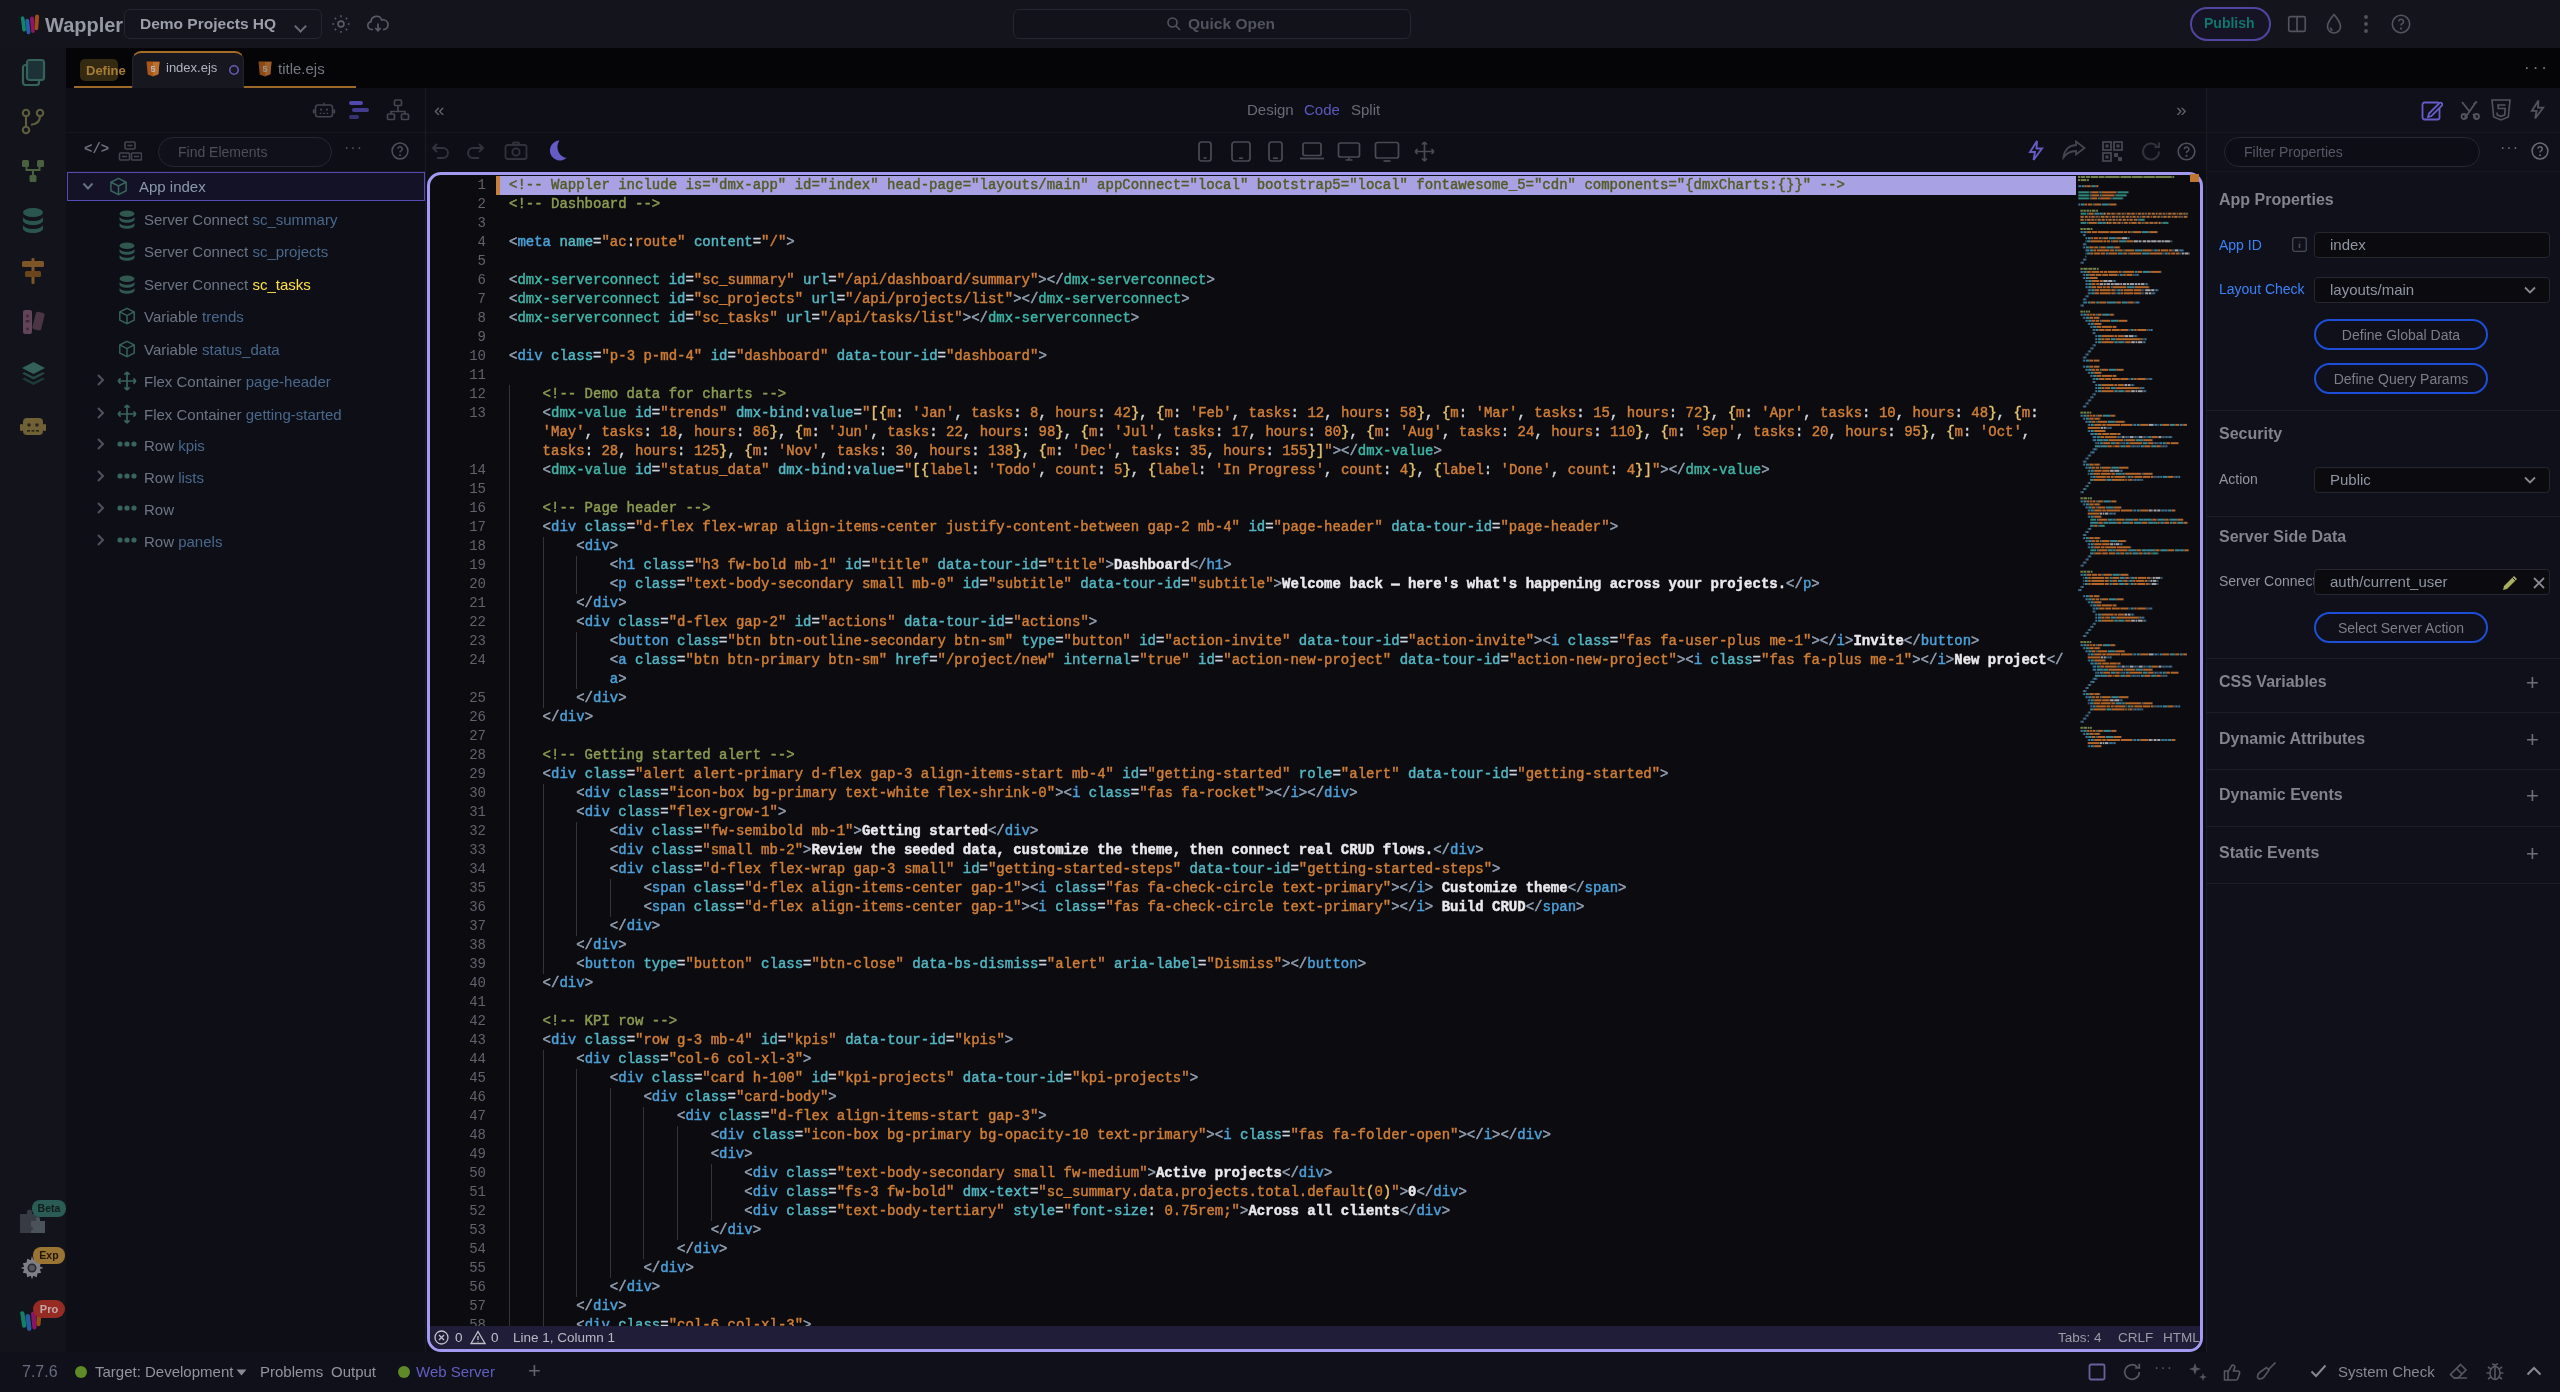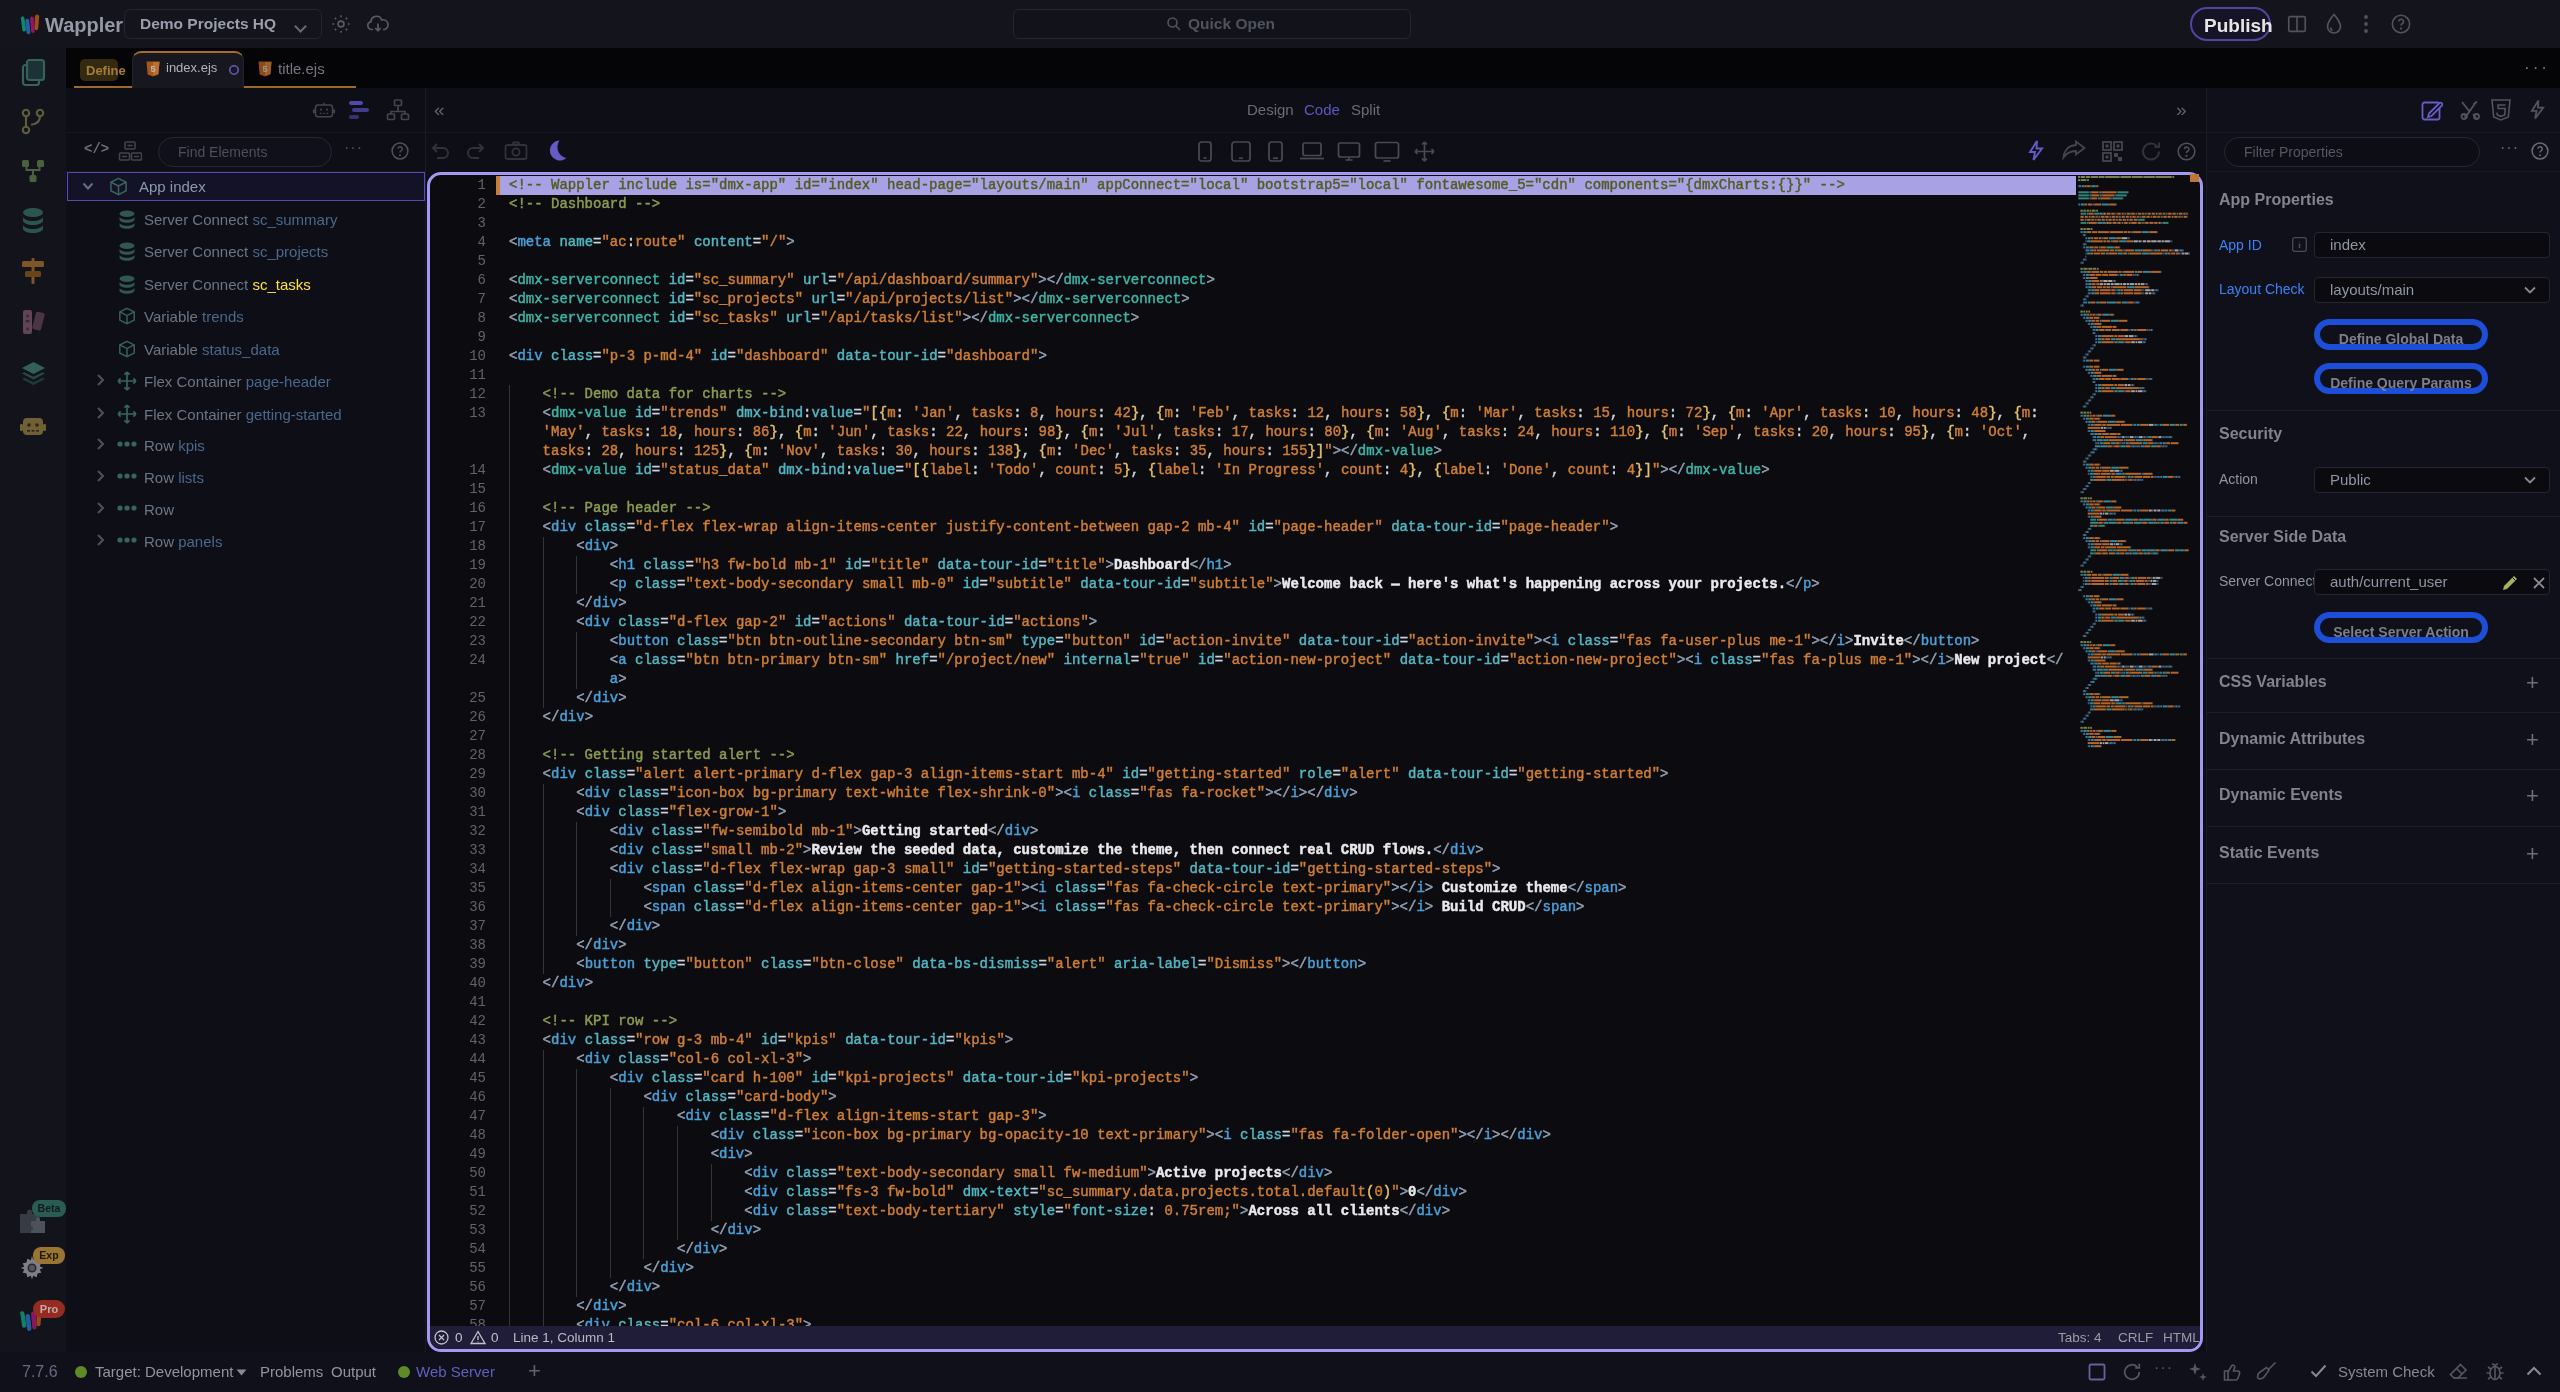--- a/index.html
+++ b/index.html
@@ -17,21 +17,21 @@
 .cy{color:#e3c06d}
 .cg{color:#cfd6dd}
 .k{color:#535b26}
 .crow{position:absolute;left:509px;white-space:pre;font-family:"Liberation Mono",monospace;font-size:14px;line-height:19px;height:19px;-webkit-text-stroke:0.45px}
 .ln{position:absolute;left:430px;width:56px;text-align:right;font-family:"Liberation Mono",monospace;font-size:14px;line-height:19px;color:#62626d}
 .ig{position:absolute;width:1px;height:19px;background:#34343e}
 .hd{font-weight:700;font-size:16px;color:#83838d}
 .lbl{font-size:14px;color:#9095a0}
 .lblp{font-size:14px;color:#3b82f6}
 .inp{position:absolute;background:#0a0a0f;border:1px solid #26262f;border-radius:4px;height:26px;width:236px;left:2314px;font-size:15px;color:#8f95a2;line-height:24px;padding-left:15px}
-.btn{position:absolute;border:6px solid #1d4ed8;border-radius:16px;height:31px;width:174px;left:2314px;font-size:14px;font-weight:700;color:#7e7e88;text-align:center;line-height:29px}
+.btn{position:absolute;border:2px solid #1d4ed8;border-radius:16px;height:31px;width:174px;left:2314px;font-size:14px;font-weight:400;color:#7e7e88;text-align:center;line-height:29px}
 .dvr{position:absolute;left:2206px;width:354px;height:1px;background:#1d1d27}
 .plus{position:absolute;left:2526px;font-size:22px;color:#6e6e78;font-weight:400}
 .chev{display:inline-block;width:9px;height:9px;border-right:2px solid #6a6a76;border-bottom:2px solid #6a6a76;transform:rotate(45deg)}
 </style></head>
 <body>
 
 <div class="a" style="left:0;top:0;width:2560px;height:48px;background:#14141d"></div>
 <svg class="a" style="left:19px;top:13px" width="22" height="24" viewBox="0 0 22 24">
  <path d="M2 6 Q1 4 3 3.4 Q5 3 5.4 5 L7 16 Q7.3 18 5.5 18.5 Q3.8 19 3.3 17 Z" fill="#11866f"></path>
  <path d="M6.2 8 Q6 6 8 5.8 Q10 5.7 10.2 7.6 L11.4 19 Q11.5 21 9.7 21.2 Q7.9 21.4 7.6 19.5 Z" fill="#2561a5"></path>
@@ -50,21 +50,21 @@
  <path d="M7 16.5H5.5A4 4 0 0 1 5 8.6 5.5 5.5 0 0 1 15.7 7 4.3 4.3 0 0 1 18.5 16.5H17"></path>
  <path d="M12 10.5v7M9.3 15l2.7 2.8L14.7 15"></path>
 </svg>
 <div class="a" style="left:1013px;top:9px;width:398px;height:30px;border:1px solid #272732;border-radius:6px;background:#12121a"></div>
 <svg class="a" style="left:1166px;top:16px" width="16" height="16" viewBox="0 0 16 16" fill="none" stroke="#4f535d" stroke-width="1.6">
     <circle cx="6.5" cy="6.5" r="4.5"></circle>
     <path d="M10 10l4 4"></path>
   </svg>
 <div class="a" style="left:1188px;top:15px;font-size:15.5px;font-weight:700;color:#4f535d">Quick Open</div>
 <div class="a" style="left:2190px;top:7px;width:81px;height:34px;border:2px solid #4f46a0;border-radius:17px;background:#161325"></div>
-<div class="a" style="left:2204px;top:15px;font-size:19px;font-weight:700;color:#e5e5e5">Publish</div>
+<div class="a" style="left:2204px;top:15px;font-size:14px;font-weight:700;color:#0f766e">Publish</div>
 <svg class="a" style="left:2286px;top:13px" width="22" height="22" viewBox="0 0 24 24" fill="none" stroke="#53535d" stroke-width="1.8">
     <rect x="3" y="4" width="18" height="16" rx="1.5"></rect>
     <path d="M12 4v16"></path>
   </svg>
 <svg class="a" style="left:2324px;top:12px" width="20" height="24" viewBox="0 0 20 24" fill="none" stroke="#53535d" stroke-width="1.7">
     <path d="M10 2.5C10 2.5 3.5 10 3.5 14.5a6.5 6.5 0 0 0 13 0C16.5 10 10 2.5 10 2.5Z"></path>
     <path d="M6.5 15.5a3.5 3.5 0 0 0 2 3"></path>
   </svg>
 <svg class="a" style="left:2361px;top:13px" width="10" height="22" viewBox="0 0 10 22" fill="#53535d">
     <circle cx="5" cy="4" r="1.9"></circle>

